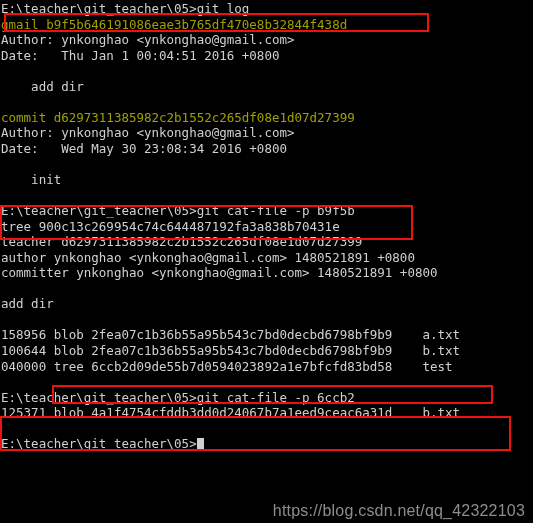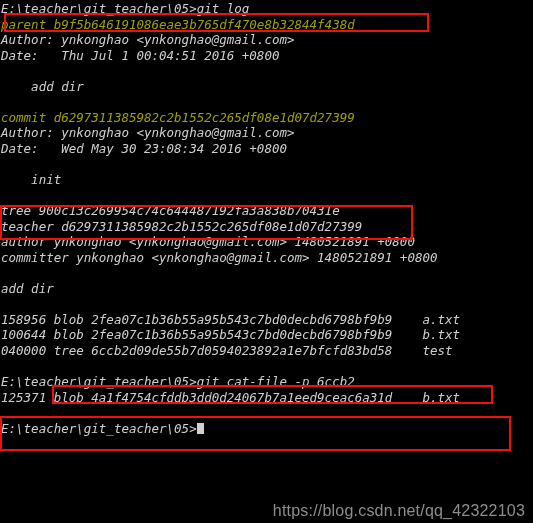--- a/index.html
+++ b/index.html
@@ -29,21 +29,20 @@
     box-sizing: border-box;
   }
   .line {
     white-space: pre;
     height: 15.55px;
     margin: 0;
     padding: 0;
     font-family: "DejaVu Sans Mono", "Liberation Mono", monospace;
     font-size: 12.5px;
     line-height: 15.55px;
-    font-style: italic;
   }
   .line.blank { color: transparent; }
   .c-white  { color: #d0d0d0; }
   .c-yellow { color: #a0a000; }
   .cursor {
     display: inline-block;
     width: 7px;
     height: 11px;
     background: #d0d0d0;
     vertical-align: -1px;
@@ -66,32 +65,33 @@
     white-space: pre;
   }
 </style>
 </head>
 <body>
 
 <div id="terminal">
 
   <div class="console">
       <div class="line c-white">E:\teacher\git_teacher\05&gt;git log</div>
-      <div class="line c-yellow">parent b9f5b646191086eae3b765df470e8b32844f438d</div>
+      <div class="line c-yellow">gmail b9f5b646191086eae3b765df470e8b32844f438d</div>
       <div class="line c-white">Author: ynkonghao &lt;ynkonghao@gmail.com&gt;</div>
-      <div class="line c-white">Date:   Thu Jul 1 00:04:51 2016 +0800</div>
+      <div class="line c-white">Date:   Thu Jan 1 00:04:51 2016 +0800</div>
       <div class="line c-white blank"></div>
       <div class="line c-white">    add dir</div>
       <div class="line c-white blank"></div>
       <div class="line c-yellow">commit d6297311385982c2b1552c265df08e1d07d27399</div>
       <div class="line c-white">Author: ynkonghao &lt;ynkonghao@gmail.com&gt;</div>
       <div class="line c-white">Date:   Wed May 30 23:08:34 2016 +0800</div>
       <div class="line c-white blank"></div>
       <div class="line c-white">    init</div>
       <div class="line c-white blank"></div>
+      <div class="line c-white">E:\teacher\git_teacher\05&gt;git cat-file -p b9f5b</div>
       <div class="line c-white">tree 900c13c269954c74c644487192fa3a838b70431e</div>
       <div class="line c-white">teacher d6297311385982c2b1552c265df08e1d07d27399</div>
       <div class="line c-white">author ynkonghao &lt;ynkonghao@gmail.com&gt; 1480521891 +0800</div>
       <div class="line c-white">committer ynkonghao &lt;ynkonghao@gmail.com&gt; 1480521891 +0800</div>
       <div class="line c-white blank"></div>
       <div class="line c-white">add dir</div>
       <div class="line c-white blank"></div>
       <div class="line c-white">158956 blob 2fea07c1b36b55a95b543c7bd0decbd6798bf9b9    a.txt</div>
       <div class="line c-white">100644 blob 2fea07c1b36b55a95b543c7bd0decbd6798bf9b9    b.txt</div>
       <div class="line c-white">040000 tree 6ccb2d09de55b7d0594023892a1e7bfcfd83bd58    test</div>

